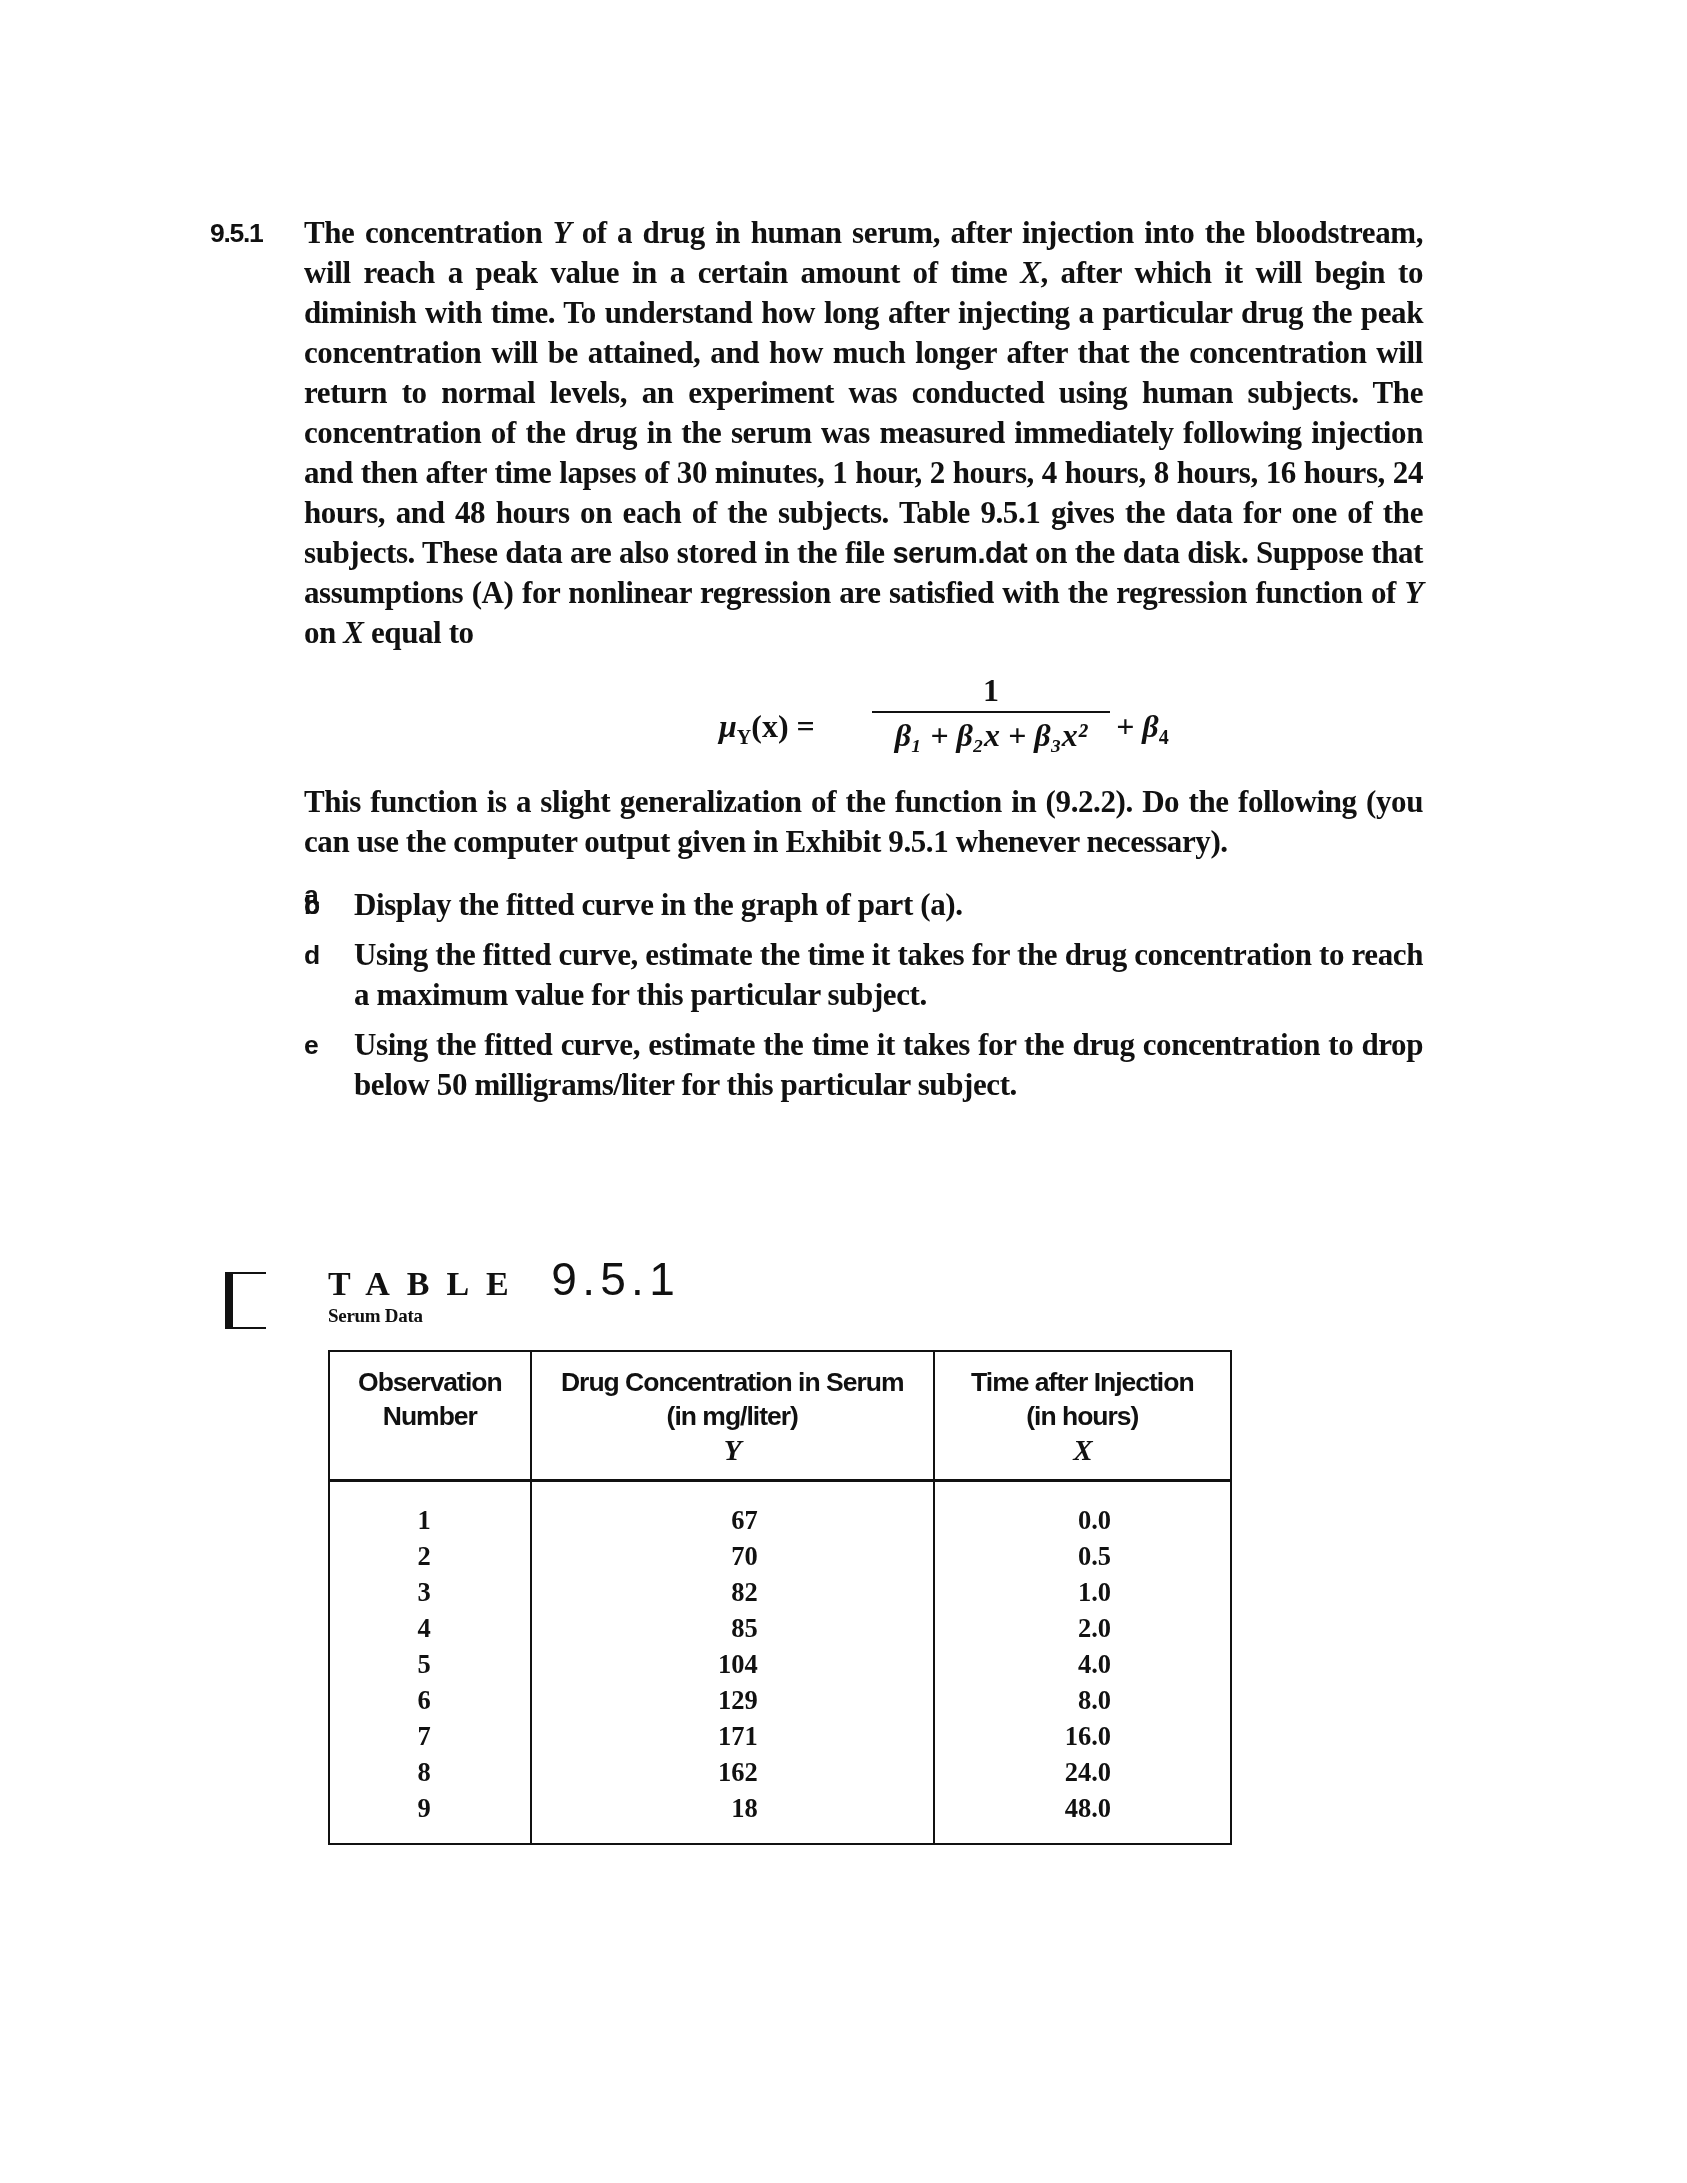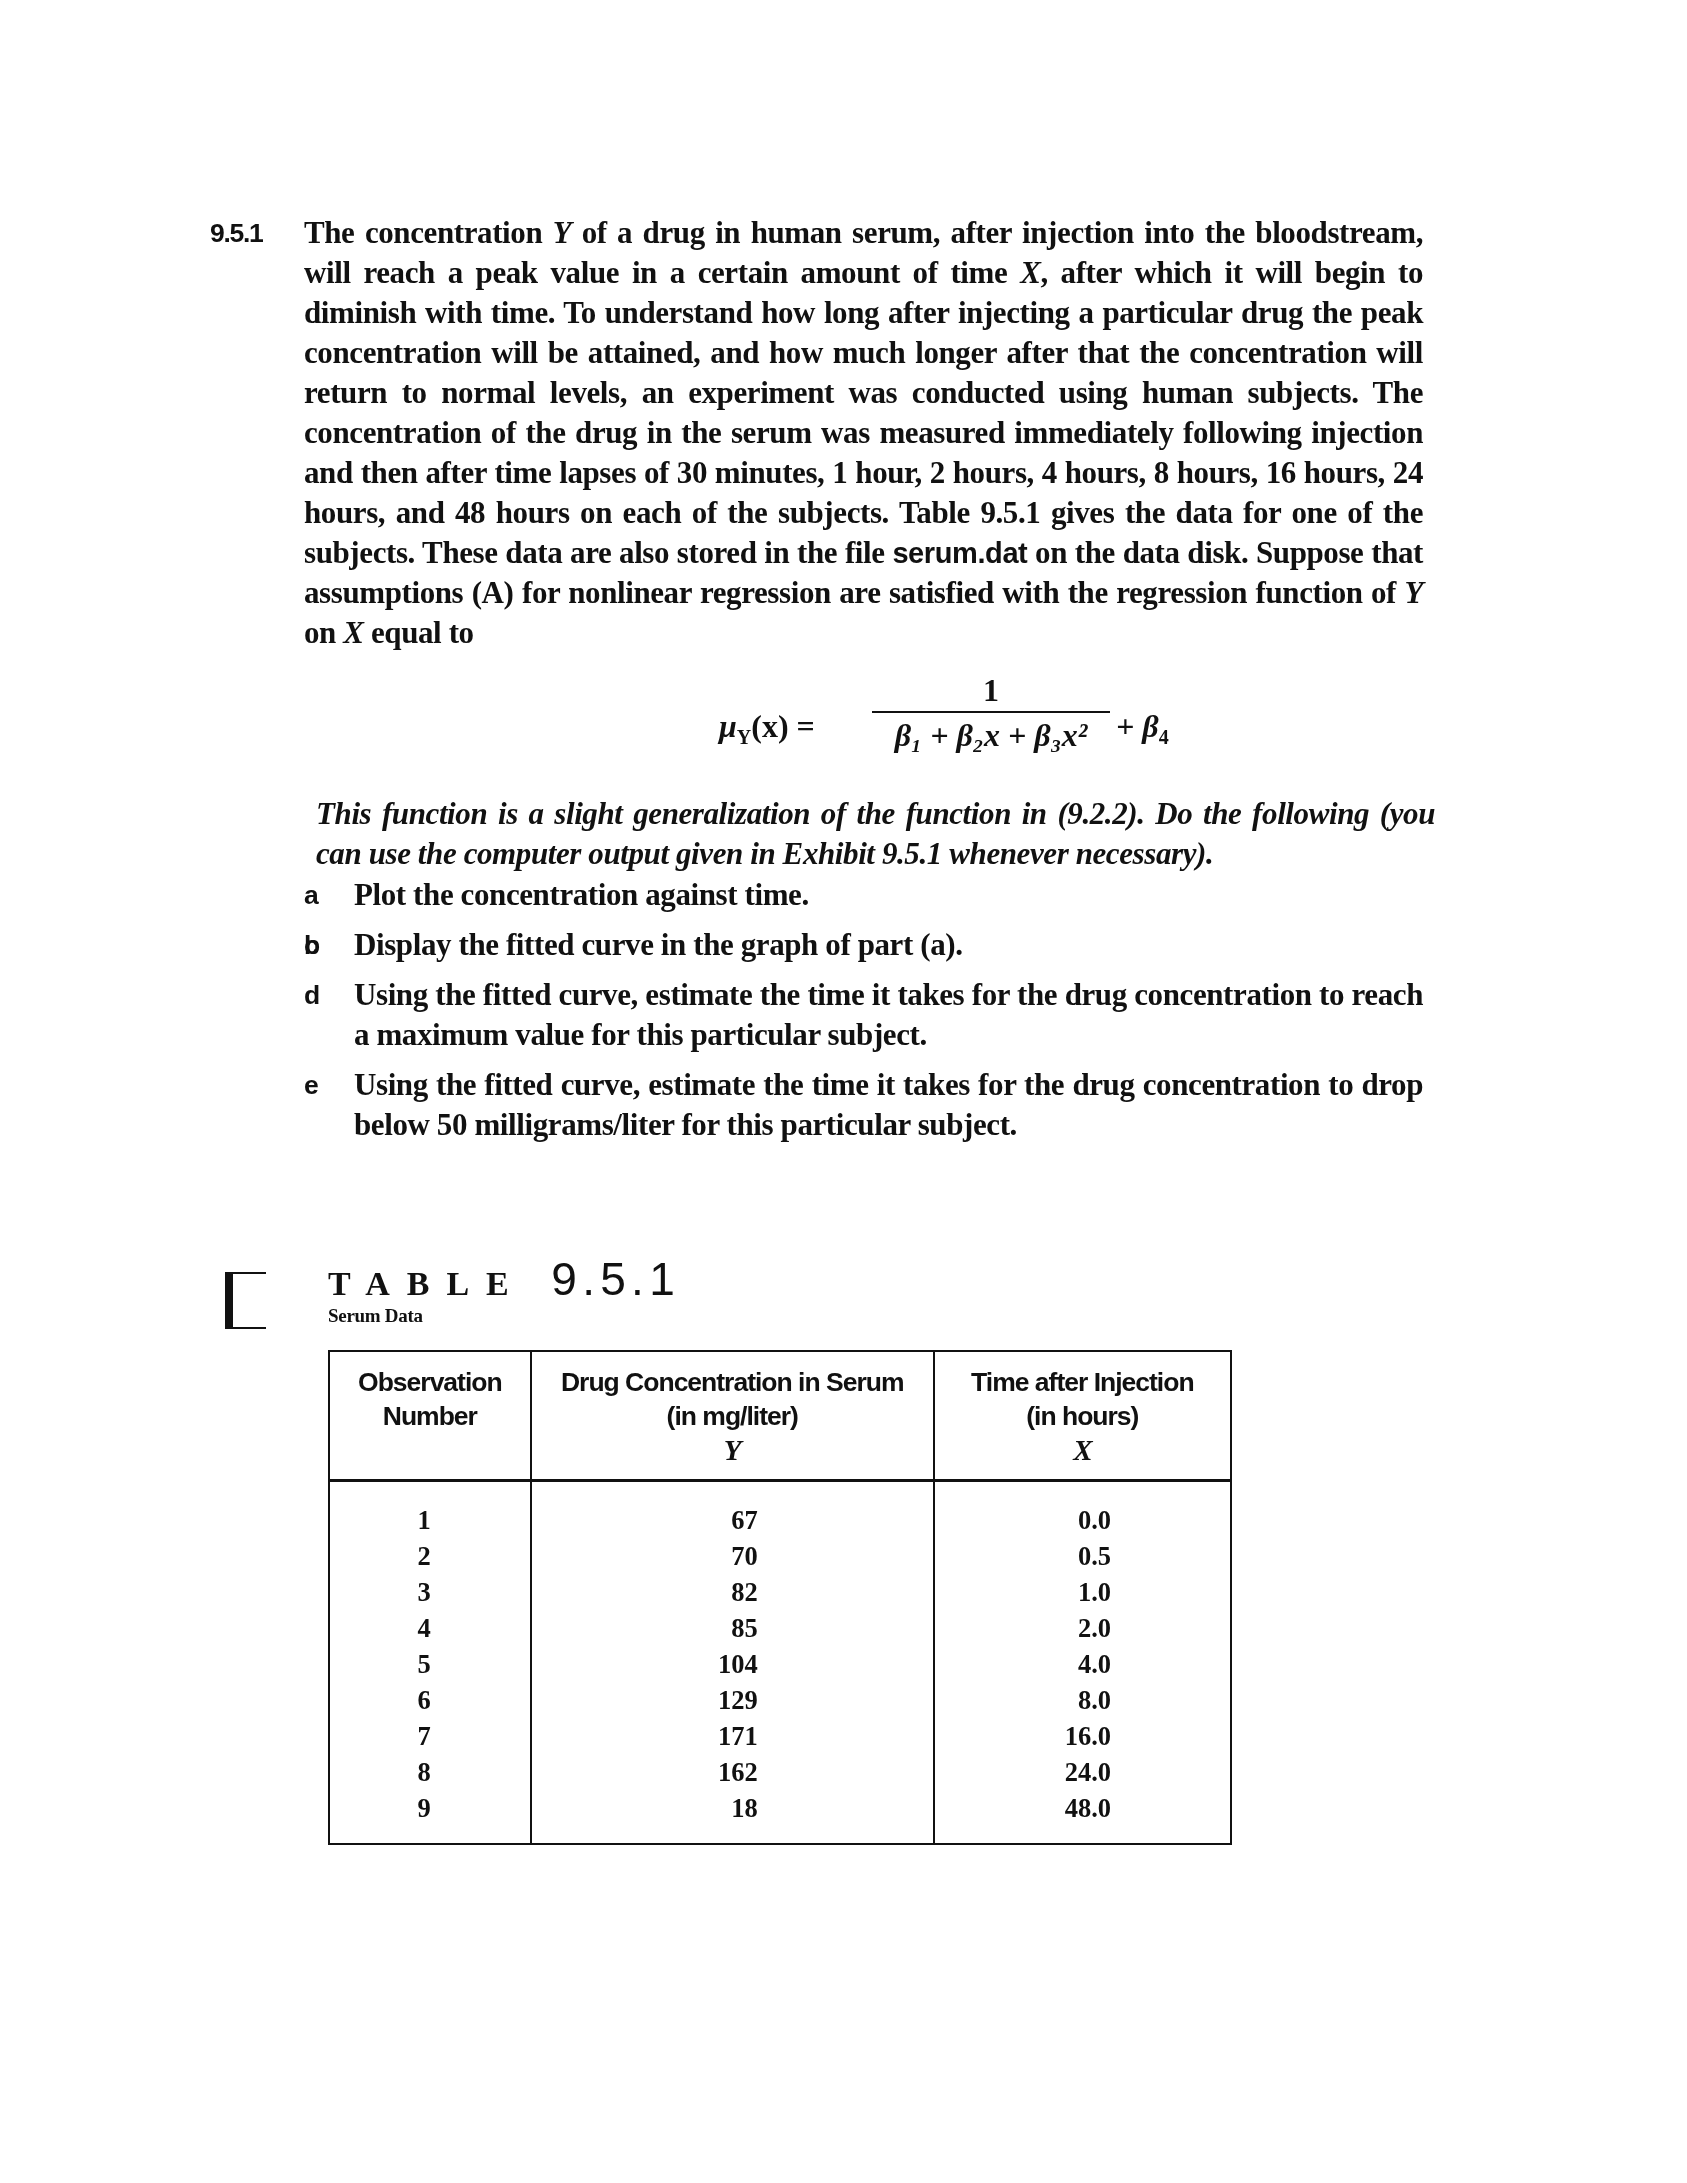--- a/index.html
+++ b/index.html
@@ -52,24 +52,24 @@
   <div class="formula">
     <span class="lhs"><span>μ</span><sub>Y</sub><span style="font-style:normal">(x) =</span></span>
     <span class="frac">
       <span class="num">1</span>
       <span class="bar"></span>
       <span class="den">β₁ + β₂x + β₃x²</span>
     </span>
     <span class="rhs"><span>+ β</span><sub>4</sub></span>
   </div>
 
-  <p class="after" style="margin:12px;font-style:italic;">This function is a slight generalization of the function in (9.2.2). Do the following (you can use the computer output given in Exhibit 9.5.1 whenever necessary).</p>
+  <p class="after" style="margin:0;">This function is a slight generalization of the function in (9.2.2). Do the following (you can use the computer output given in Exhibit 9.5.1 whenever necessary).</p>
 
   <ul class="parts">
-    <li><span class="letter">a</span><span>Plot the concentration against time.</span></li>
+    <li><span class="letter">a</span></li>
     <li><span class="letter">b</span></li>
     <li><span class="letter">c</span><span>Display the fitted curve in the graph of part (a).</span></li>
     <li><span class="letter">d</span><span>Using the fitted curve, estimate the time it takes for the drug concentration to reach a maximum value for this particular subject.</span></li>
     <li><span class="letter">e</span><span>Using the fitted curve, estimate the time it takes for the drug concentration to drop below 50 milligrams/liter for this particular subject.</span></li>
   </ul>
 </div>
 
 <div class="table-header">
   <div class="bracket"></div>
   <div class="tbl-label"><span>TABLE</span> <span class="tbl-num">9.5.1</span></div>

